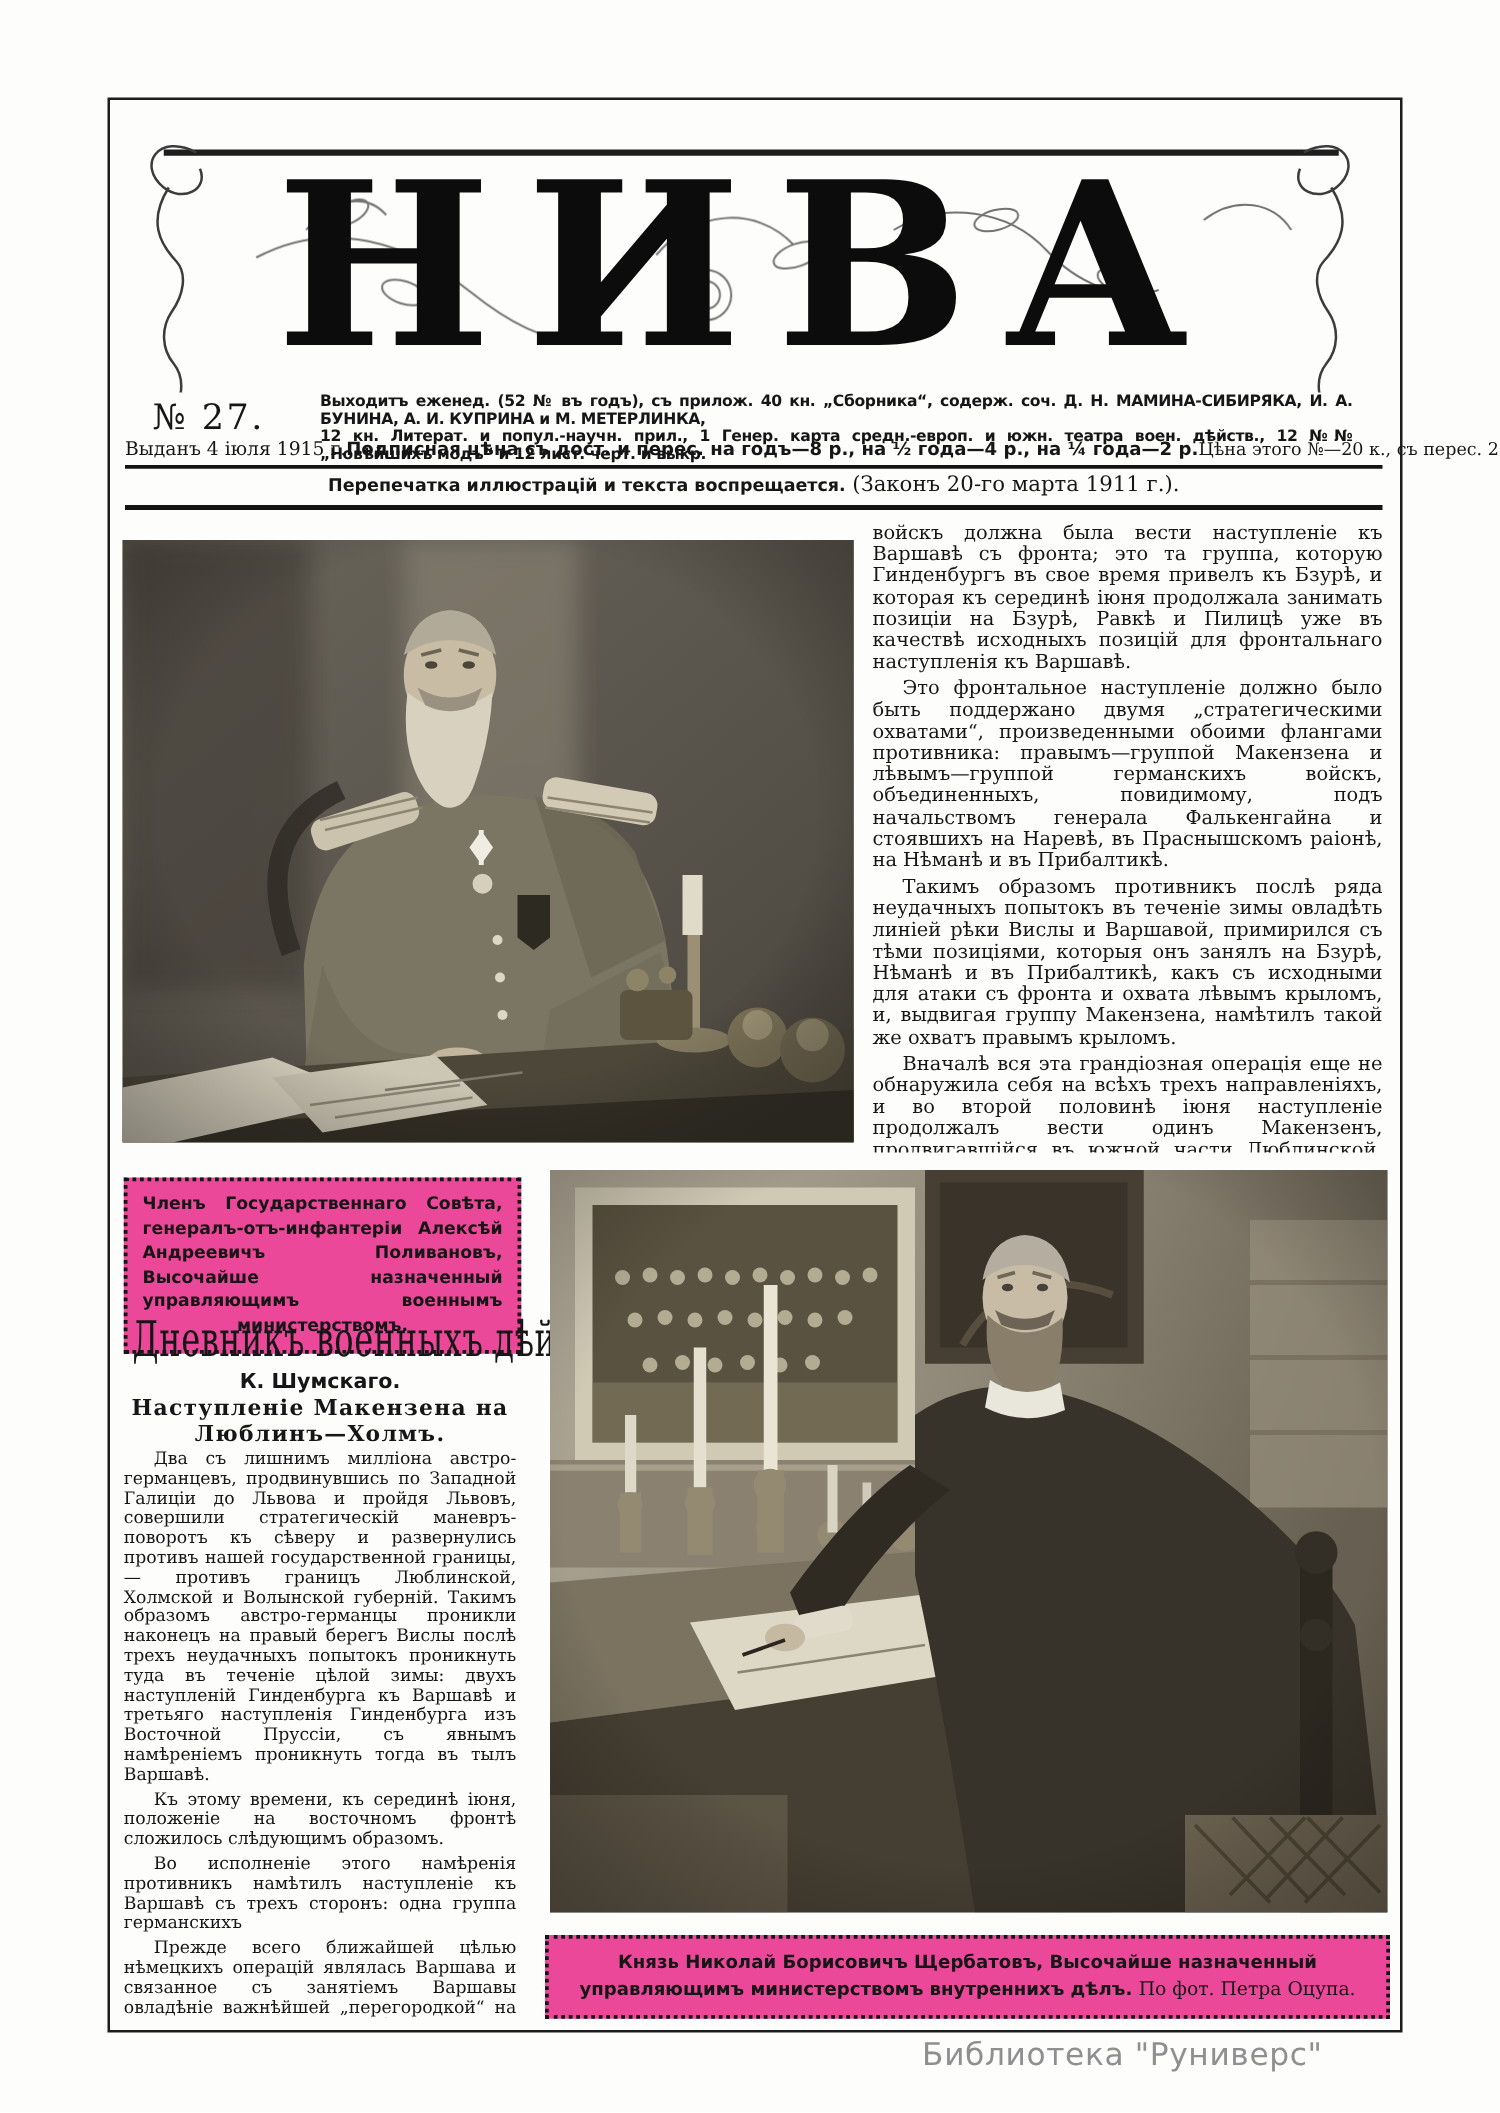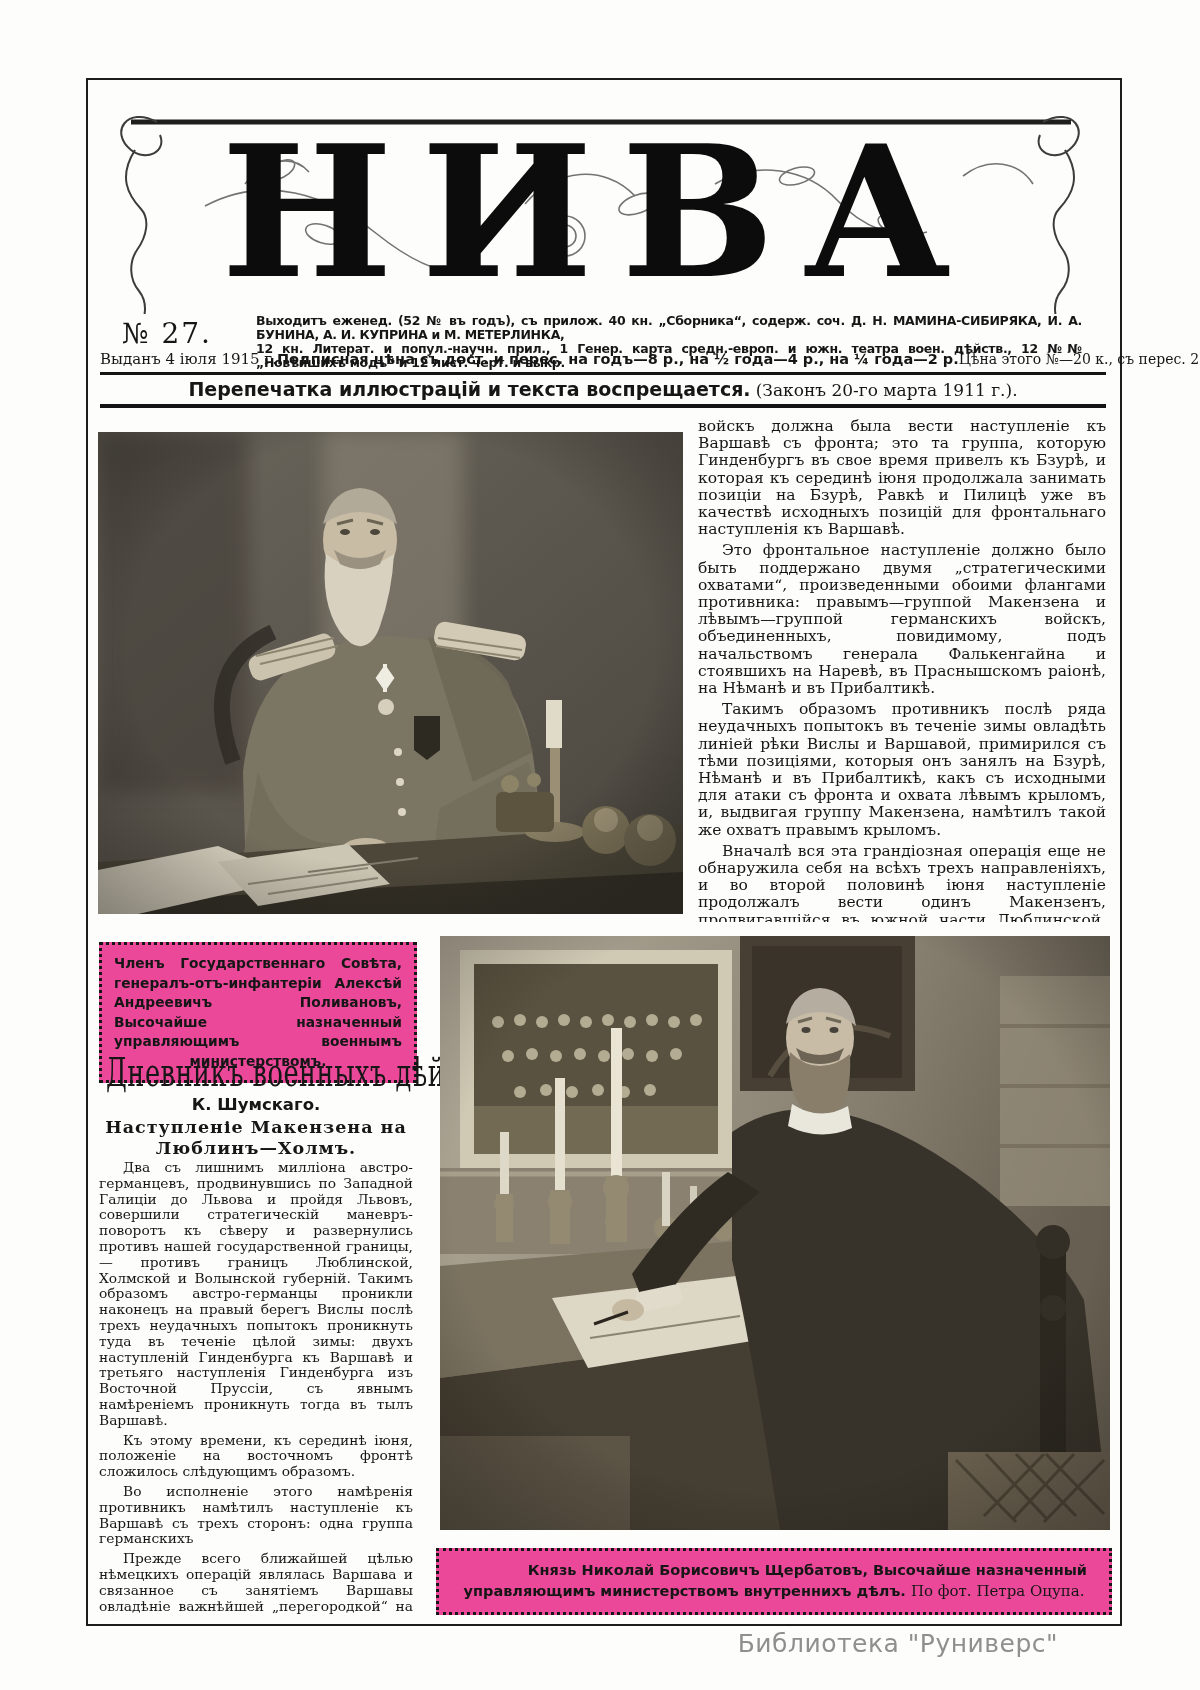--- a/index.html
+++ b/index.html
@@ -13,21 +13,21 @@
   .issue-no{position:absolute;left:122px;top:306px;font-size:28px;letter-spacing:2px;margin-top:11px;}
   .info-lines{position:absolute;left:256px;top:314px;width:826px;
               font-family:"DejaVu Sans",sans-serif;font-weight:bold;font-size:12.5px;
               line-height:14px;letter-spacing:-0.3px;text-align:justify;}
   .issued-row{position:absolute;left:100px;top:350px;width:1008px;display:flex;align-items:baseline;}
   .issued{font-size:15px;white-space:nowrap;}
   .subscription{flex:1;text-align:center;font-family:"DejaVu Sans",sans-serif;font-weight:bold;font-size:14.5px;white-space:nowrap;}
   .price{font-size:14px;white-space:nowrap;}
   .rule1{position:absolute;left:100px;top:372px;width:1006px;height:3px;background:#141414;}
   .copyright-row{position:absolute;left:100px;top:378px;width:1006px;text-align:center;white-space:nowrap;}
-  .copyright-bold{font-family:"DejaVu Sans",sans-serif;font-weight:bold;font-size:19px;}
+  .copyright-bold{font-family:"DejaVu Sans",sans-serif;font-weight:bold;font-size:14px;}
   .copyright-note{font-size:17px;}
   .rule2{position:absolute;left:100px;top:404px;width:1006px;height:4px;background:#141414;}
 
   
   .photo{position:absolute;overflow:hidden;background:#55504a;}
   .photo svg{display:block;}
   .photo1{left:98px;top:432px;width:585px;height:482px;}
   .photo2{left:440px;top:936px;width:670px;height:594px;}
 
   
@@ -39,21 +39,21 @@
   .col p{margin:4px;text-indent:24px;}
   .col p.no-indent{text-indent:0;}
 
   
   .caption-box{border:3px dotted #161616;background:#ec4899;
                font-family:"DejaVu Sans",sans-serif;font-weight:bold;
                text-align:justify;-moz-text-align-last:center;text-align-last:center;}
   .caption1{position:absolute;left:99px;top:942px;width:318px;box-sizing:border-box;
             padding:9px 12px;font-size:13.8px;line-height:1.42;}
   .caption2{position:absolute;left:436px;top:1548px;width:676px;box-sizing:border-box;
-            padding:9px 22px;font-size:14.5px;line-height:1.45;text-align:right;text-align-last:center;}
+            padding:9px 22px;font-size:14.5px;line-height:1.45;text-align:center;text-align-last:center;}
   .caption-credit{font-family:"DejaVu Serif",serif;font-weight:normal;font-size:15px;}
 
   
   .section-title{position:absolute;left:95px;top:1050px;width:322px;text-align:center;}
   .section-title span{display:inline-block;font-size:27px;letter-spacing:0.5px;
             transform:scale(0.95,1.45);transform-origin:center top;white-space:nowrap;}
   .section-author{position:absolute;left:95px;top:1095px;width:322px;text-align:center;
             font-family:"DejaVu Sans",sans-serif;font-weight:bold;font-size:16.5px;}
   .section-subtitle{position:absolute;left:95px;top:1117px;width:322px;text-align:center;
             font-weight:bold;font-size:17.5px;line-height:1.18;letter-spacing:1px;}

